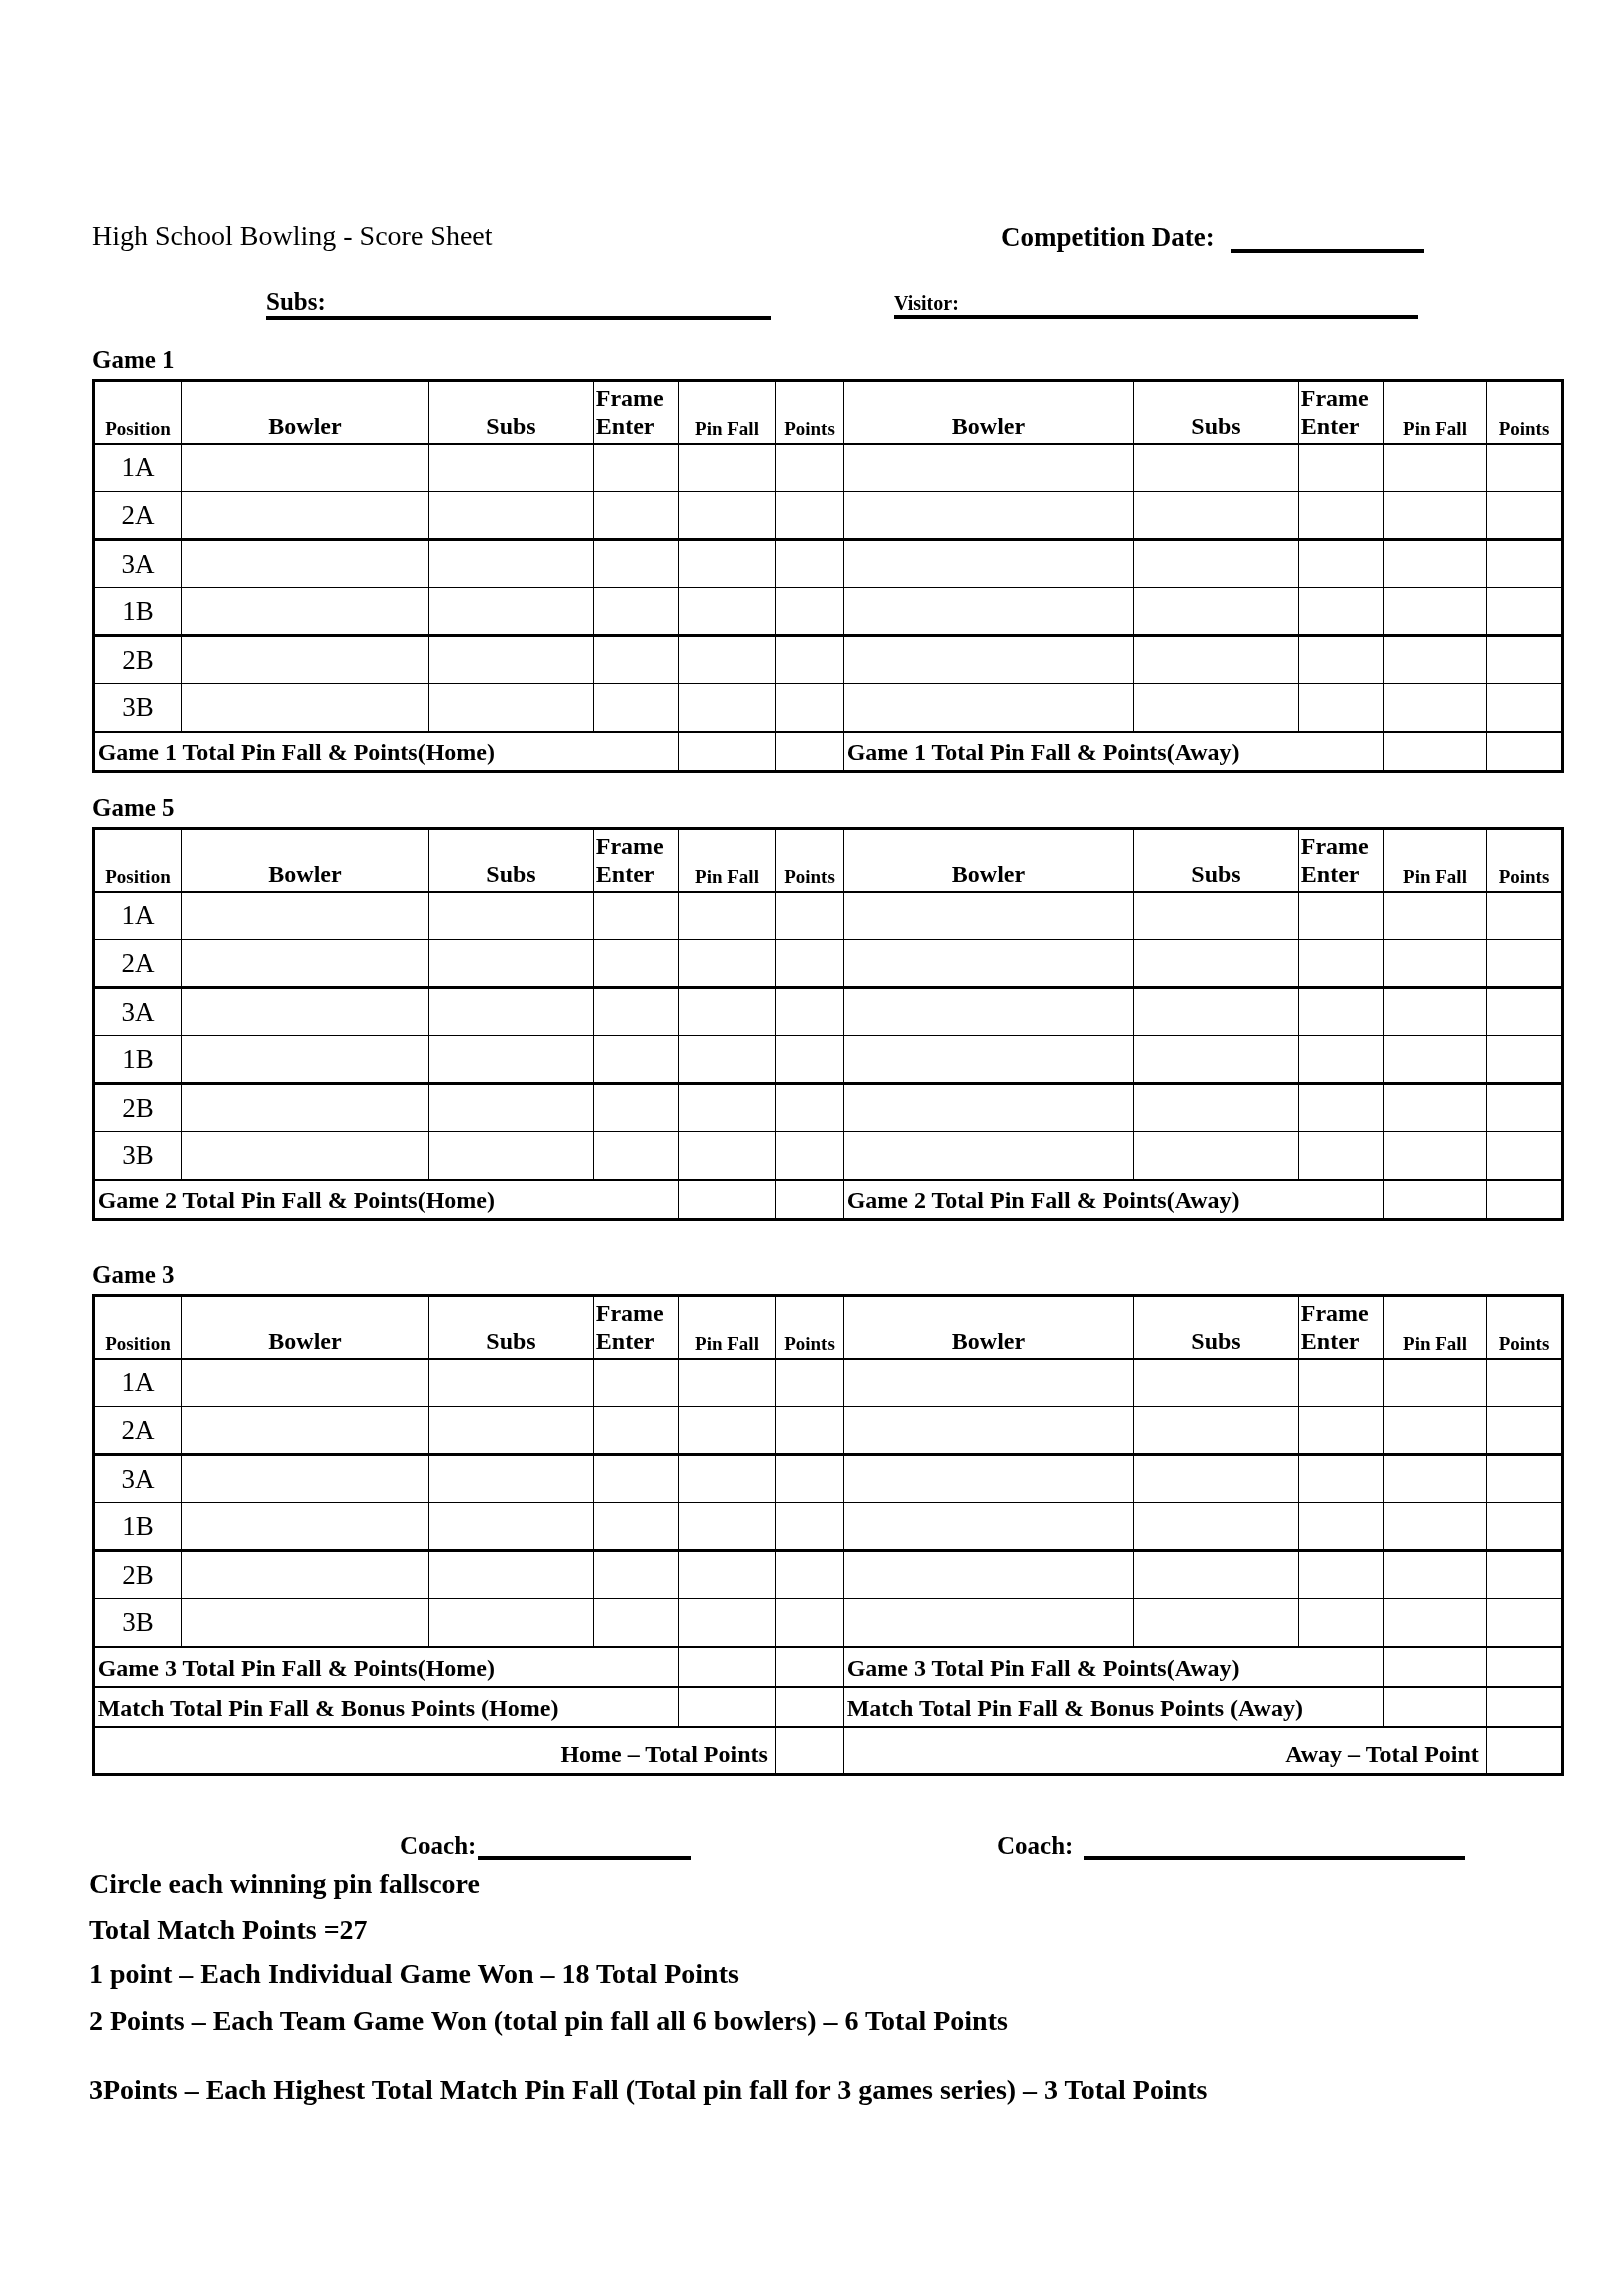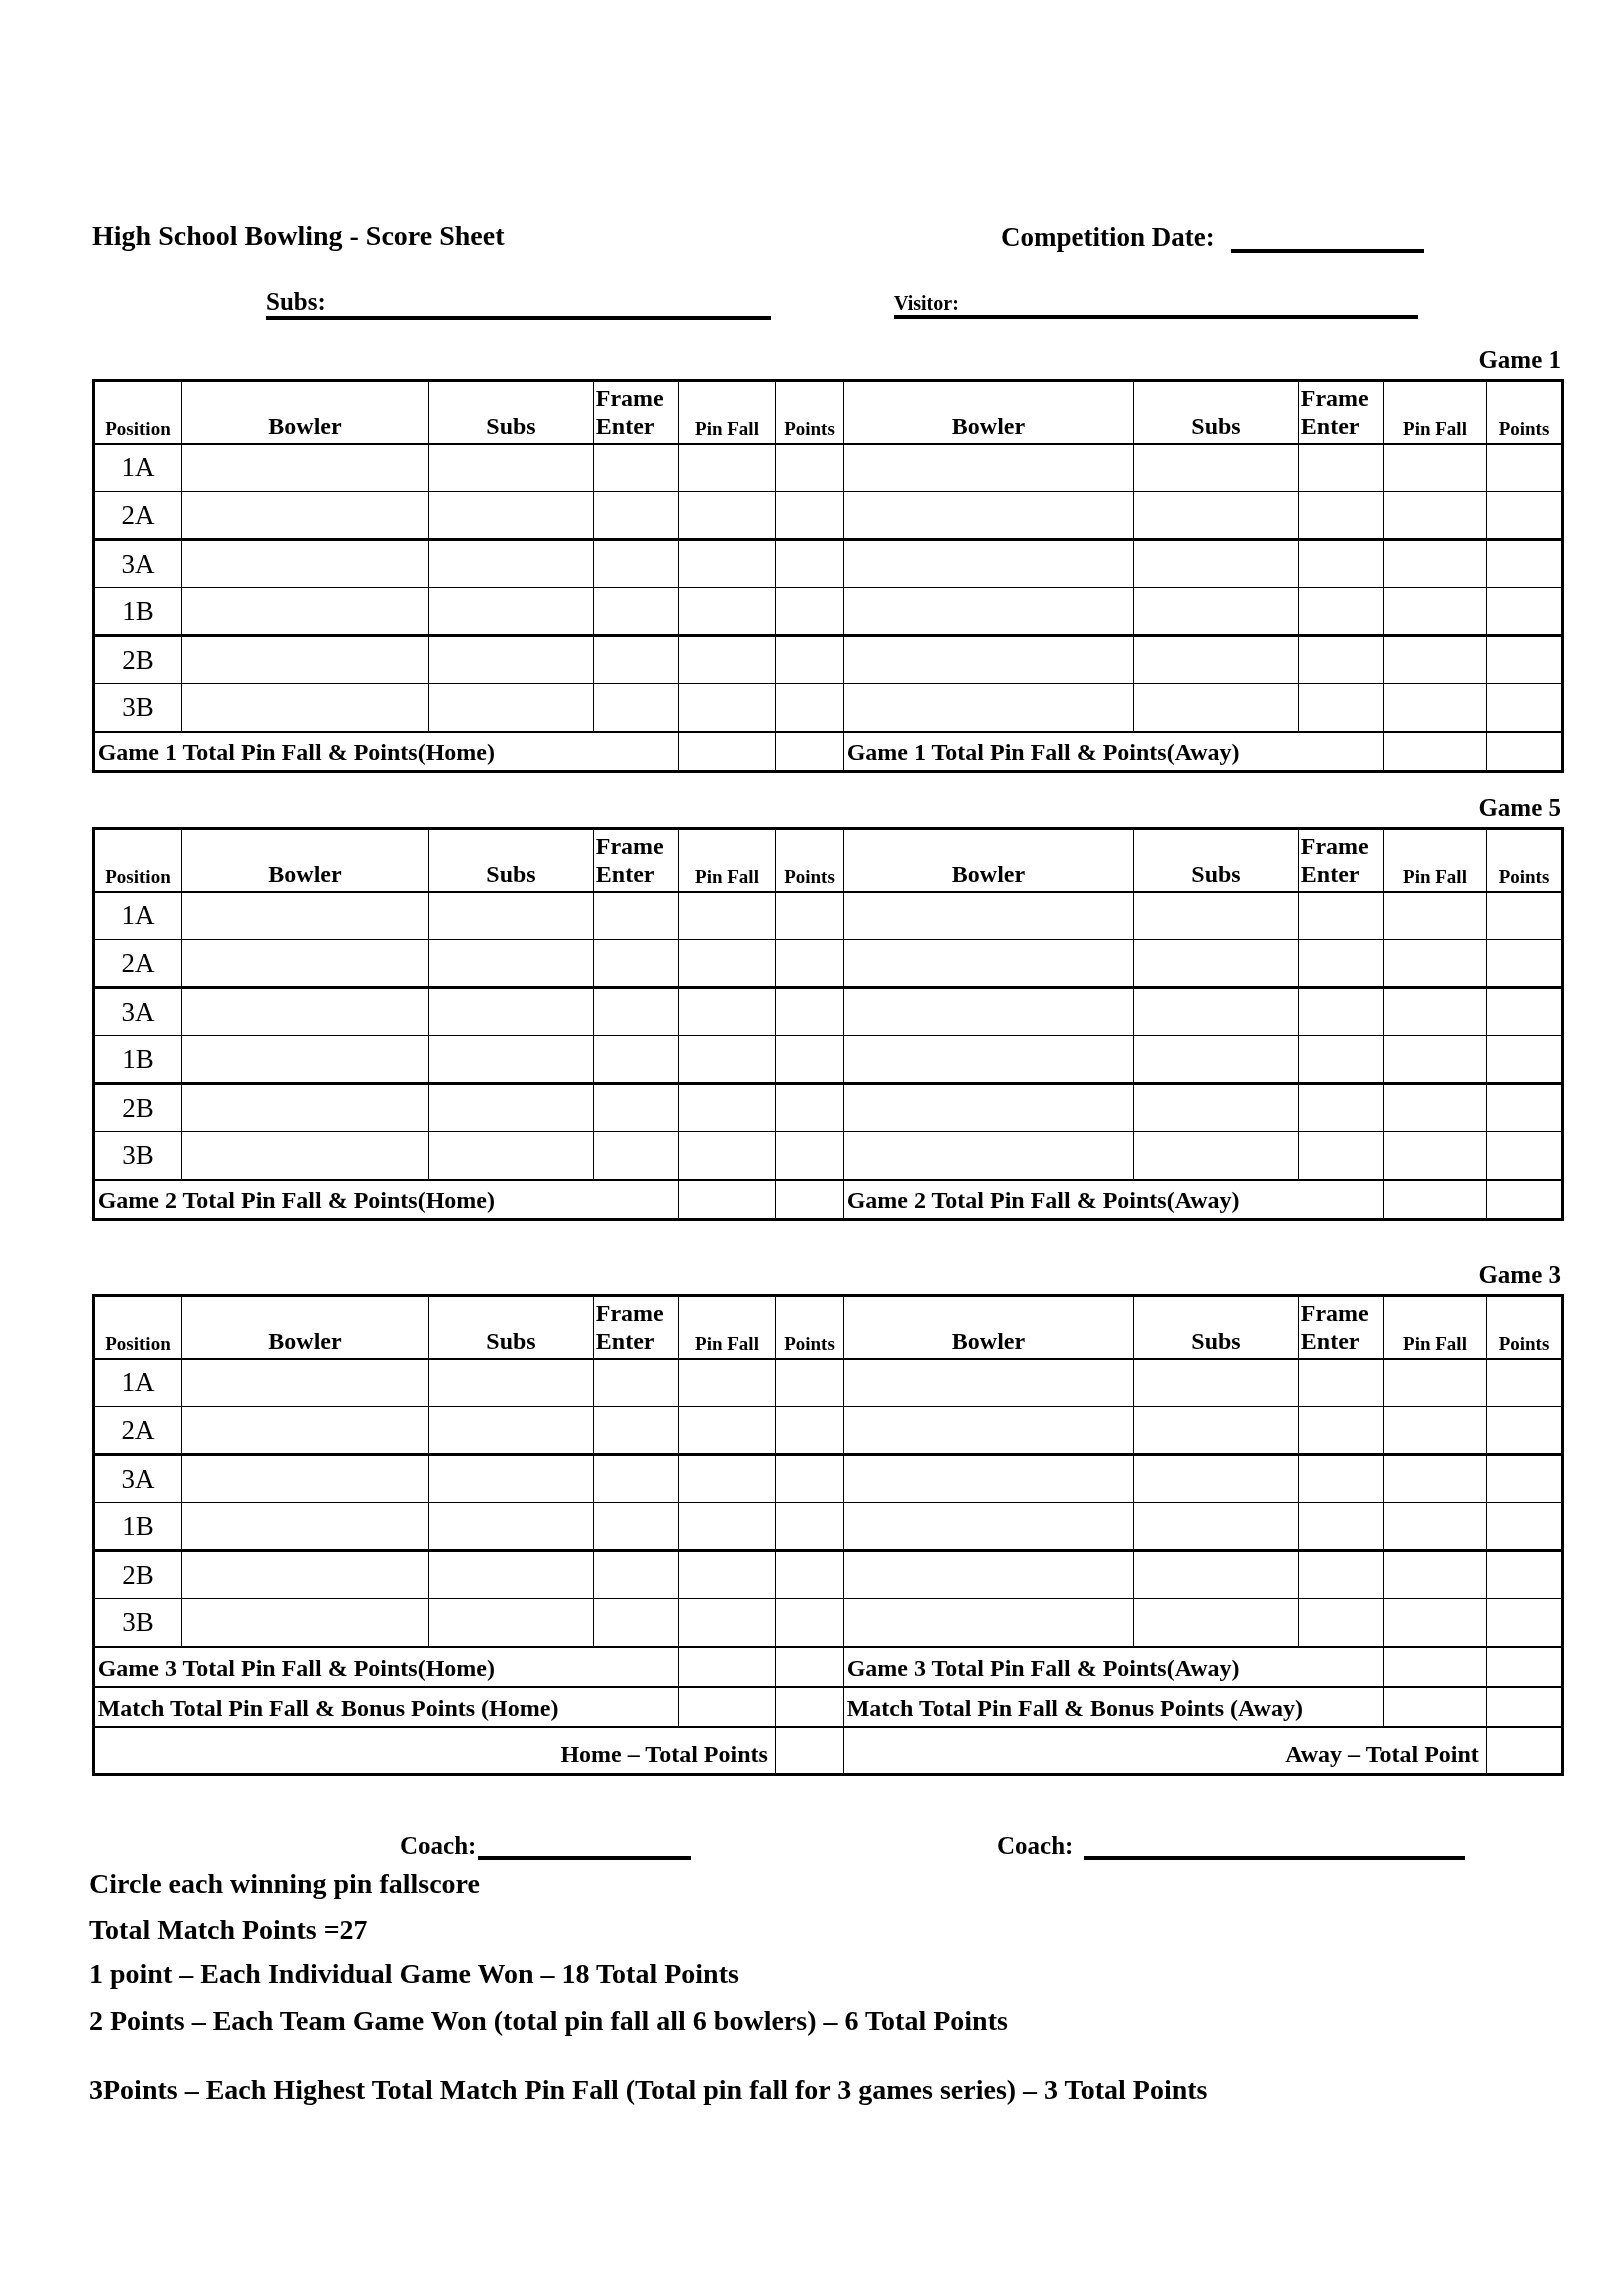--- a/index.html
+++ b/index.html
@@ -5,30 +5,30 @@
   html,body{margin:0;padding:0;background:#888;}
   .sheet{
     position:relative;
     width:1618px;height:2293px;
     background:#ffffff;
     font-family:"Liberation Serif","DejaVu Serif",serif;
     color:#000;
     overflow:hidden;
   }
   
-  .doc-title{position:absolute;left:92px;top:220px;font-size:28px;font-weight:bold;white-space:nowrap;}
+  .doc-title{position:absolute;left:92px;top:220px;font-size:28px;font-weight:normal;white-space:nowrap;}
   .comp-date{position:absolute;left:1001px;top:220px;font-size:27px;font-weight:bold;white-space:nowrap;}
   .blank{display:inline-block;border-bottom:4.5px solid #000;height:29px;vertical-align:bottom;}
   .labeled-blank{display:inline-flex;border-bottom:4.5px solid #000;align-items:baseline;}
   .home-line{position:absolute;left:266px;top:283px;font-size:25px;font-weight:bold;white-space:nowrap;}
   .visitor-line{position:absolute;left:894px;top:283px;font-size:20px;font-weight:bold;white-space:nowrap;}
   .pad-fill{display:inline-block;height:27px;}
   
   .game-section{position:absolute;left:92px;width:1469px;}
-  .game-title{width:100%;text-align:right;font-size:25px;font-weight:bold;height:34px;line-height:29px;}
+  .game-title{width:100%;text-align:left;font-size:25px;font-weight:bold;height:34px;line-height:29px;}
   table.score{border-collapse:collapse;table-layout:fixed;width:1469px;border:3.6px solid #000;}
   table.score td{border:1.8px solid #000;overflow:hidden;}
   tr.hdr{height:63px;}
   tr.hdr td{border-bottom:2.7px solid #000;vertical-align:bottom;text-align:center;padding:0 1.8px 2.7px 1.8px;}
   .h-big{font-size:24px;font-weight:bold;}
   .h-small{font-size:19px;font-weight:bold;}
   td.frame-hdr{text-align:left !important;vertical-align:bottom;padding-left:2.7px;}
   td.frame-hdr div{line-height:28px;}
   tr.r{height:48px;}
   tr.group-end td{border-bottom-width:3.6px;}

